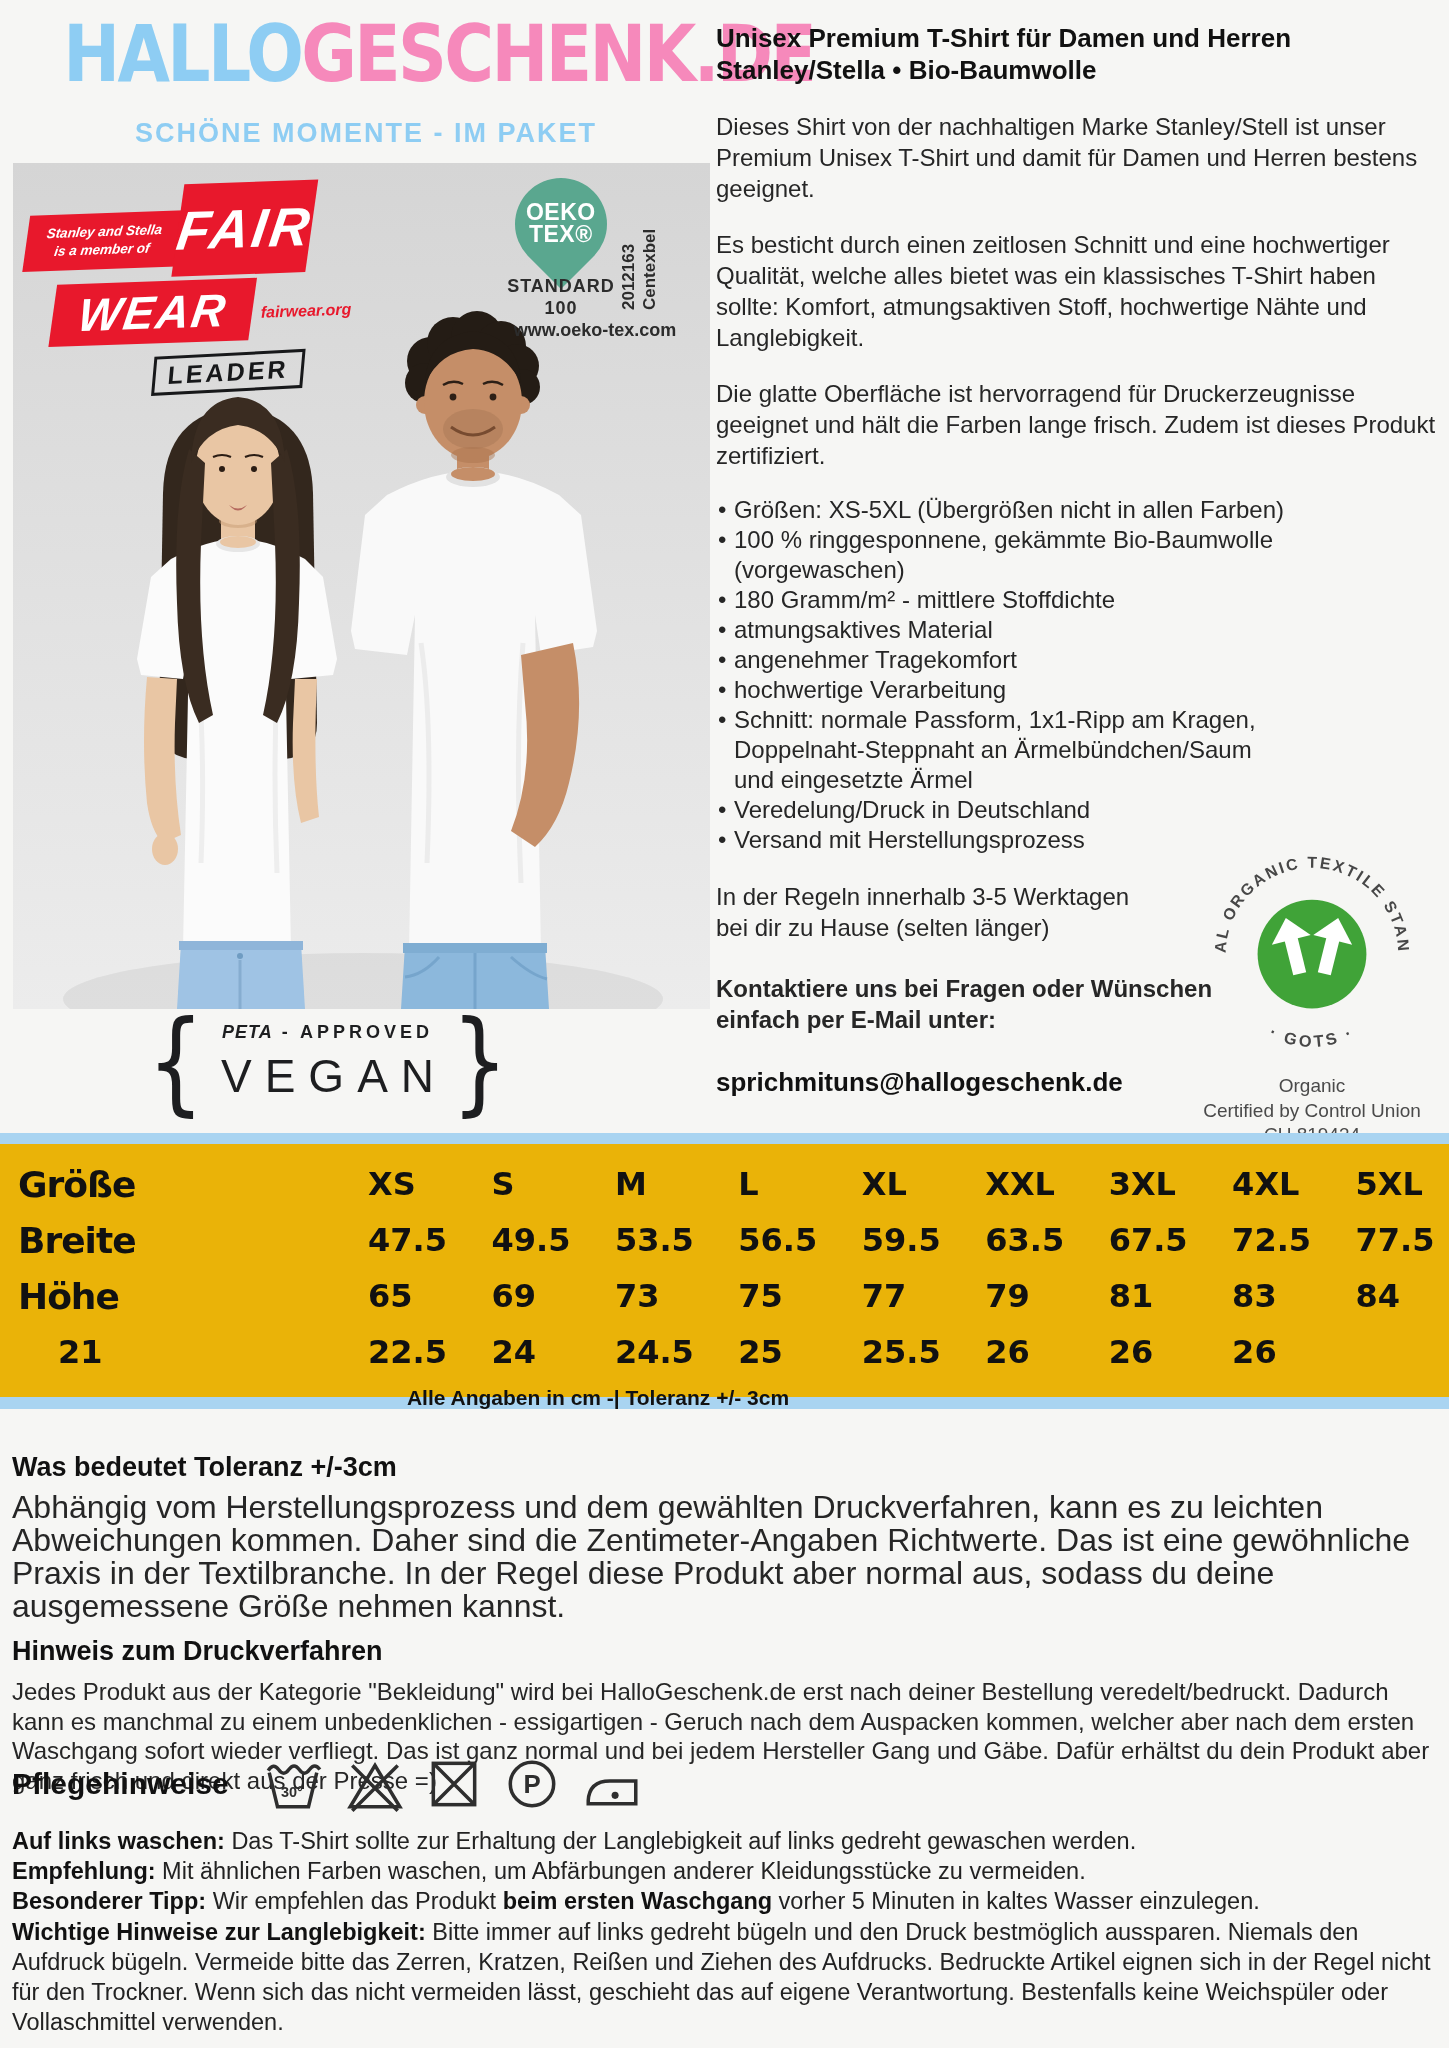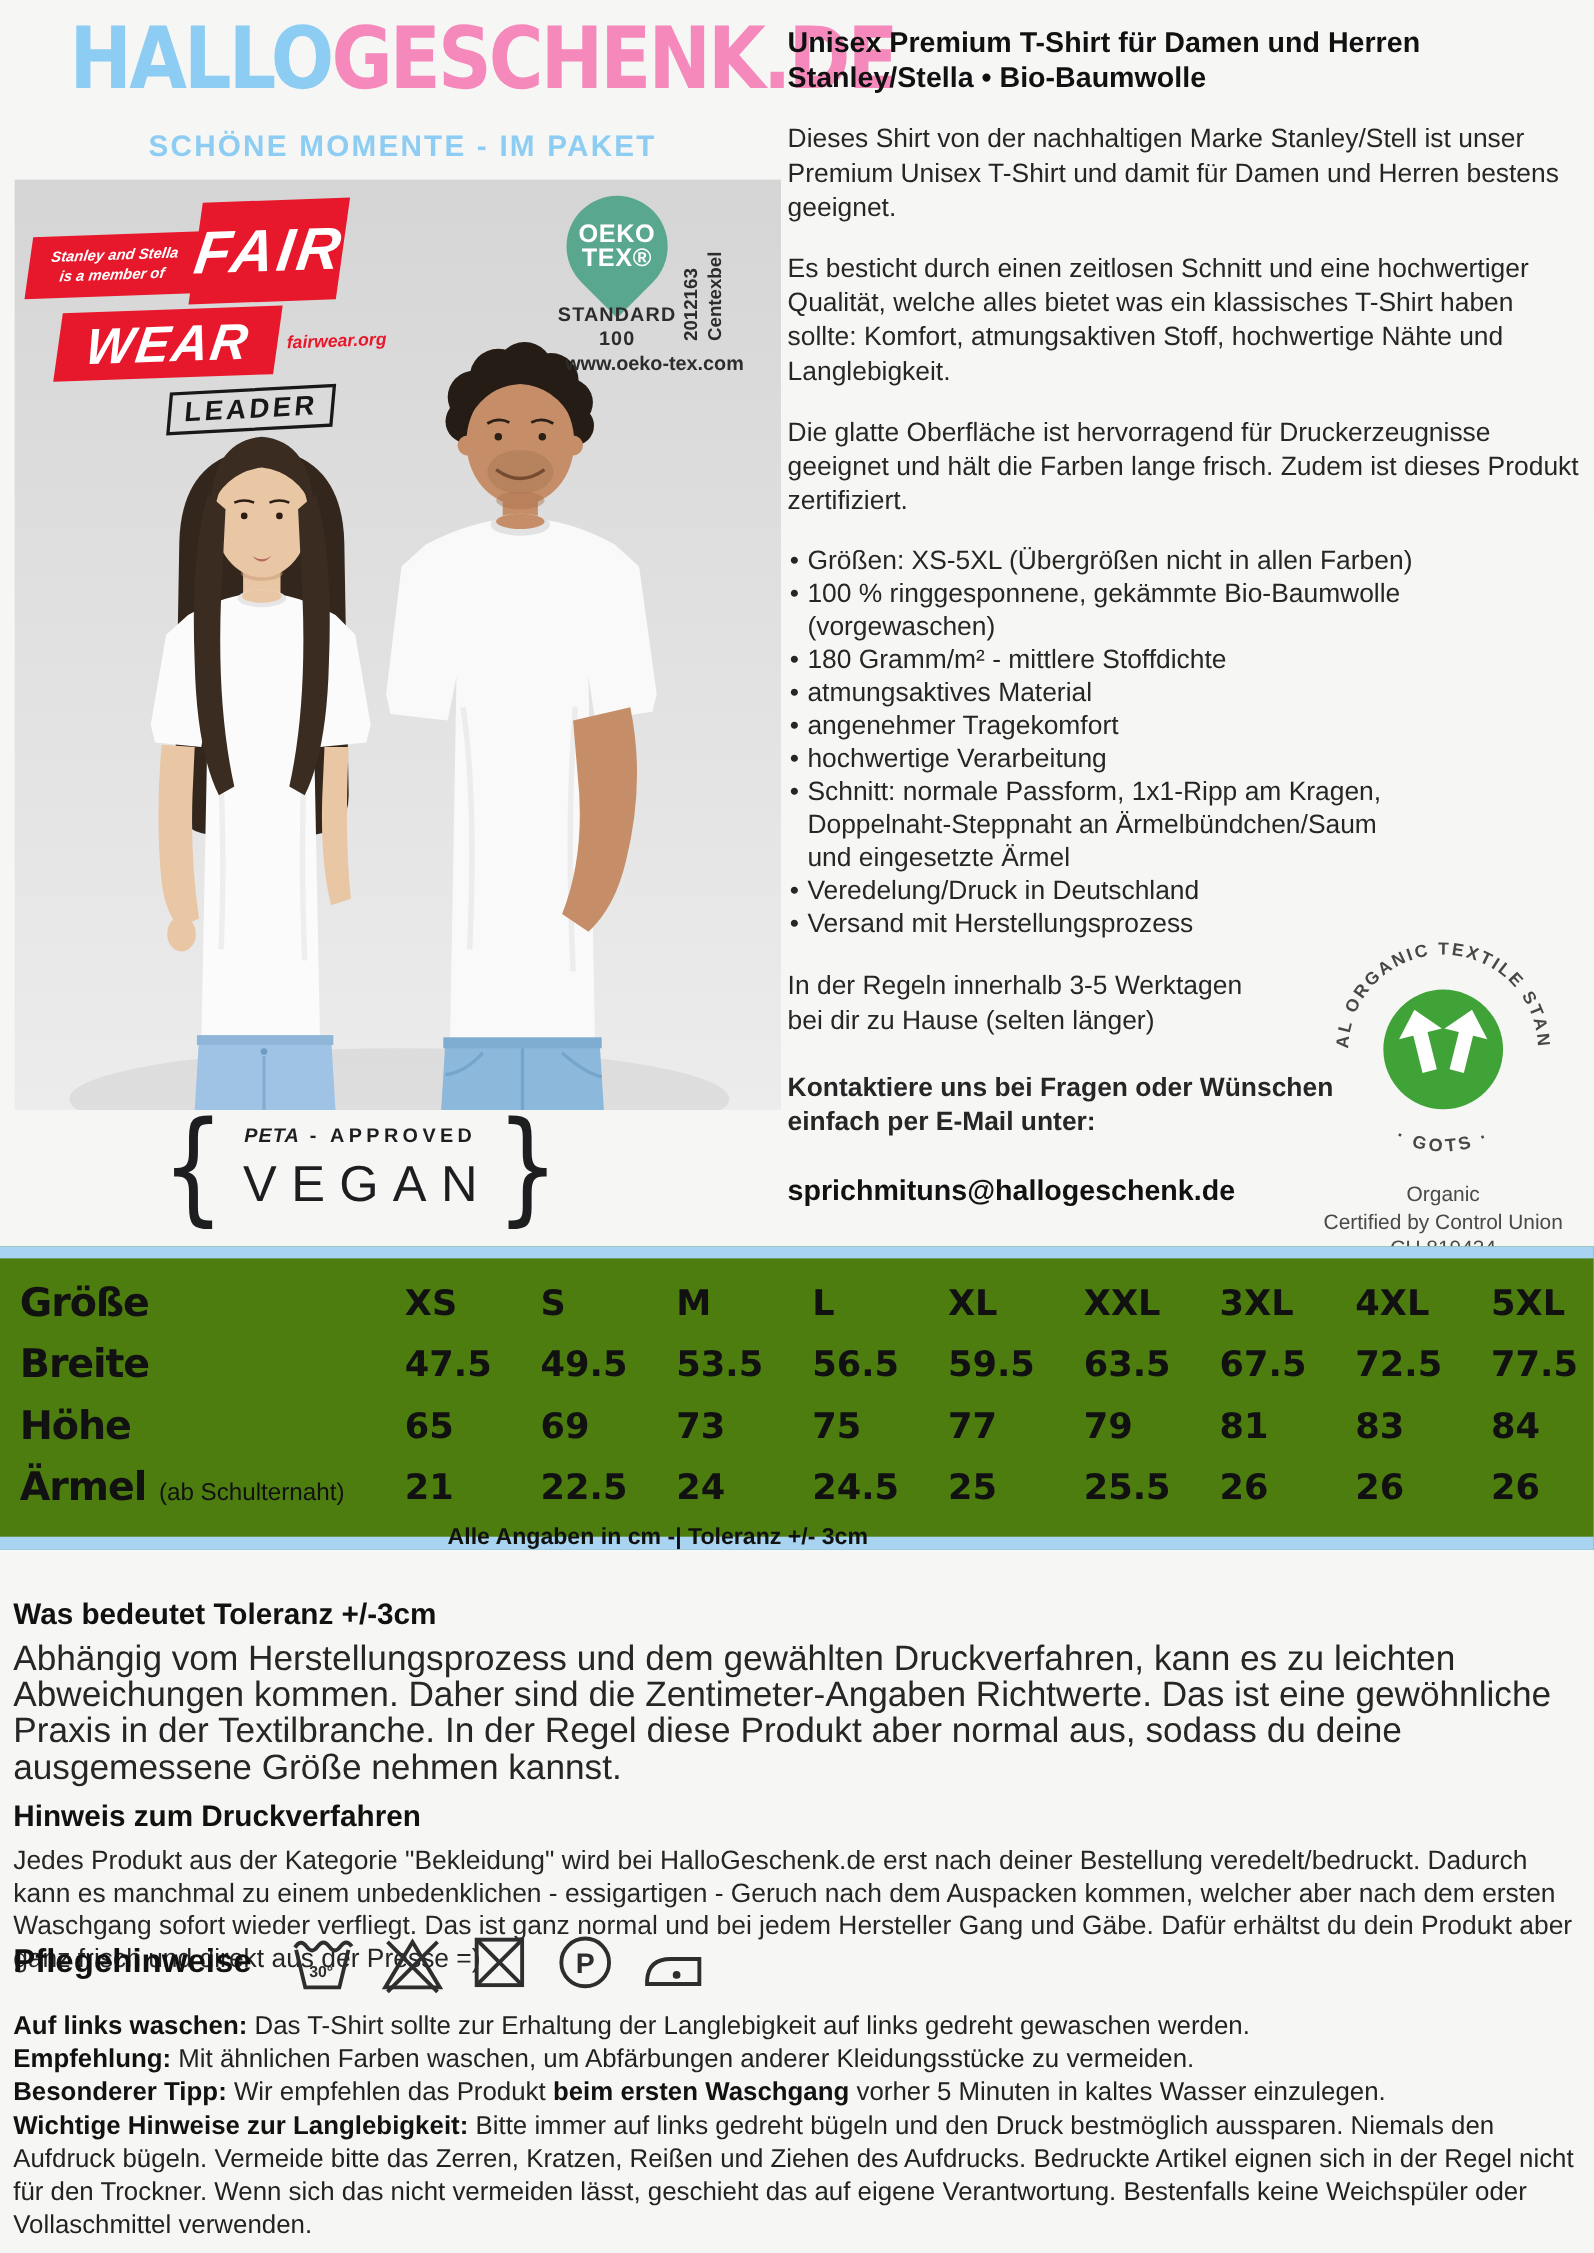--- a/index.html
+++ b/index.html
@@ -67,21 +67,21 @@
   .bullets li { position:relative; padding-left:18px; white-space:pre-line; line-height:30px; }
   .bullets li::before { content:"\2022"; position:absolute; left:2px; top:0; }
   .delivery { margin-top:26px; }
   .contact { margin-top:30px;font-weight:bold; }
   .email { margin-top:32px; font-weight:bold; font-size:26px; color:#111; }
   
   .gots { position:absolute; left:1196px; top:836px; width:232px; text-align:center; }
   .gots-caption { margin-top:2px; font-size:19px; line-height:1.3; color:#4a4a4a; }
   
   .size-section { position:absolute; left:0; top:1133px; width:1449px; height:276px;
-    background:#4d7c0f; border-top:11px solid #a9d4f1; border-bottom:12px solid #a9d4f1;
+    background:#eab308; border-top:11px solid #a9d4f1; border-bottom:12px solid #a9d4f1;
     padding:12px 10px 0 18px; font-family:"DejaVu Sans", sans-serif; color:#111; }
   .trow { display:grid; grid-template-columns:310px repeat(9,1fr); align-items:center; height:56px; }
   .trow .rlabel { font-weight:bold; font-size:36px; letter-spacing:-1px; white-space:nowrap; }
   .trow .rlabel small { font-family:"Liberation Sans", sans-serif; font-weight:normal; font-size:22px; letter-spacing:0; }
   .trow .cell { font-weight:bold; font-size:32px; padding-left:40px; white-space:nowrap; }
   .tnote { margin-top:6px; margin-left:140px; width:880px; text-align:center;
     font-family:"Liberation Sans", sans-serif; font-weight:bold; font-size:21px; }
   
   .info { position:absolute; left:12px; top:1452px; width:1428px; }
   .info h2 { font-size:27px; font-weight:bold; line-height:1.15; color:#111; }
@@ -318,21 +318,20 @@
       <div class="cell">69</div>
       <div class="cell">73</div>
       <div class="cell">75</div>
       <div class="cell">77</div>
       <div class="cell">79</div>
       <div class="cell">81</div>
       <div class="cell">83</div>
       <div class="cell">84</div>
     </div>
     <div class="trow">
-      <div class="rlabel"><span>Ärmel</span> <small>(ab Schulternaht)</small></div>
       <div class="cell">21</div>
       <div class="cell">22.5</div>
       <div class="cell">24</div>
       <div class="cell">24.5</div>
       <div class="cell">25</div>
       <div class="cell">25.5</div>
       <div class="cell">26</div>
       <div class="cell">26</div>
       <div class="cell">26</div>
     </div>

